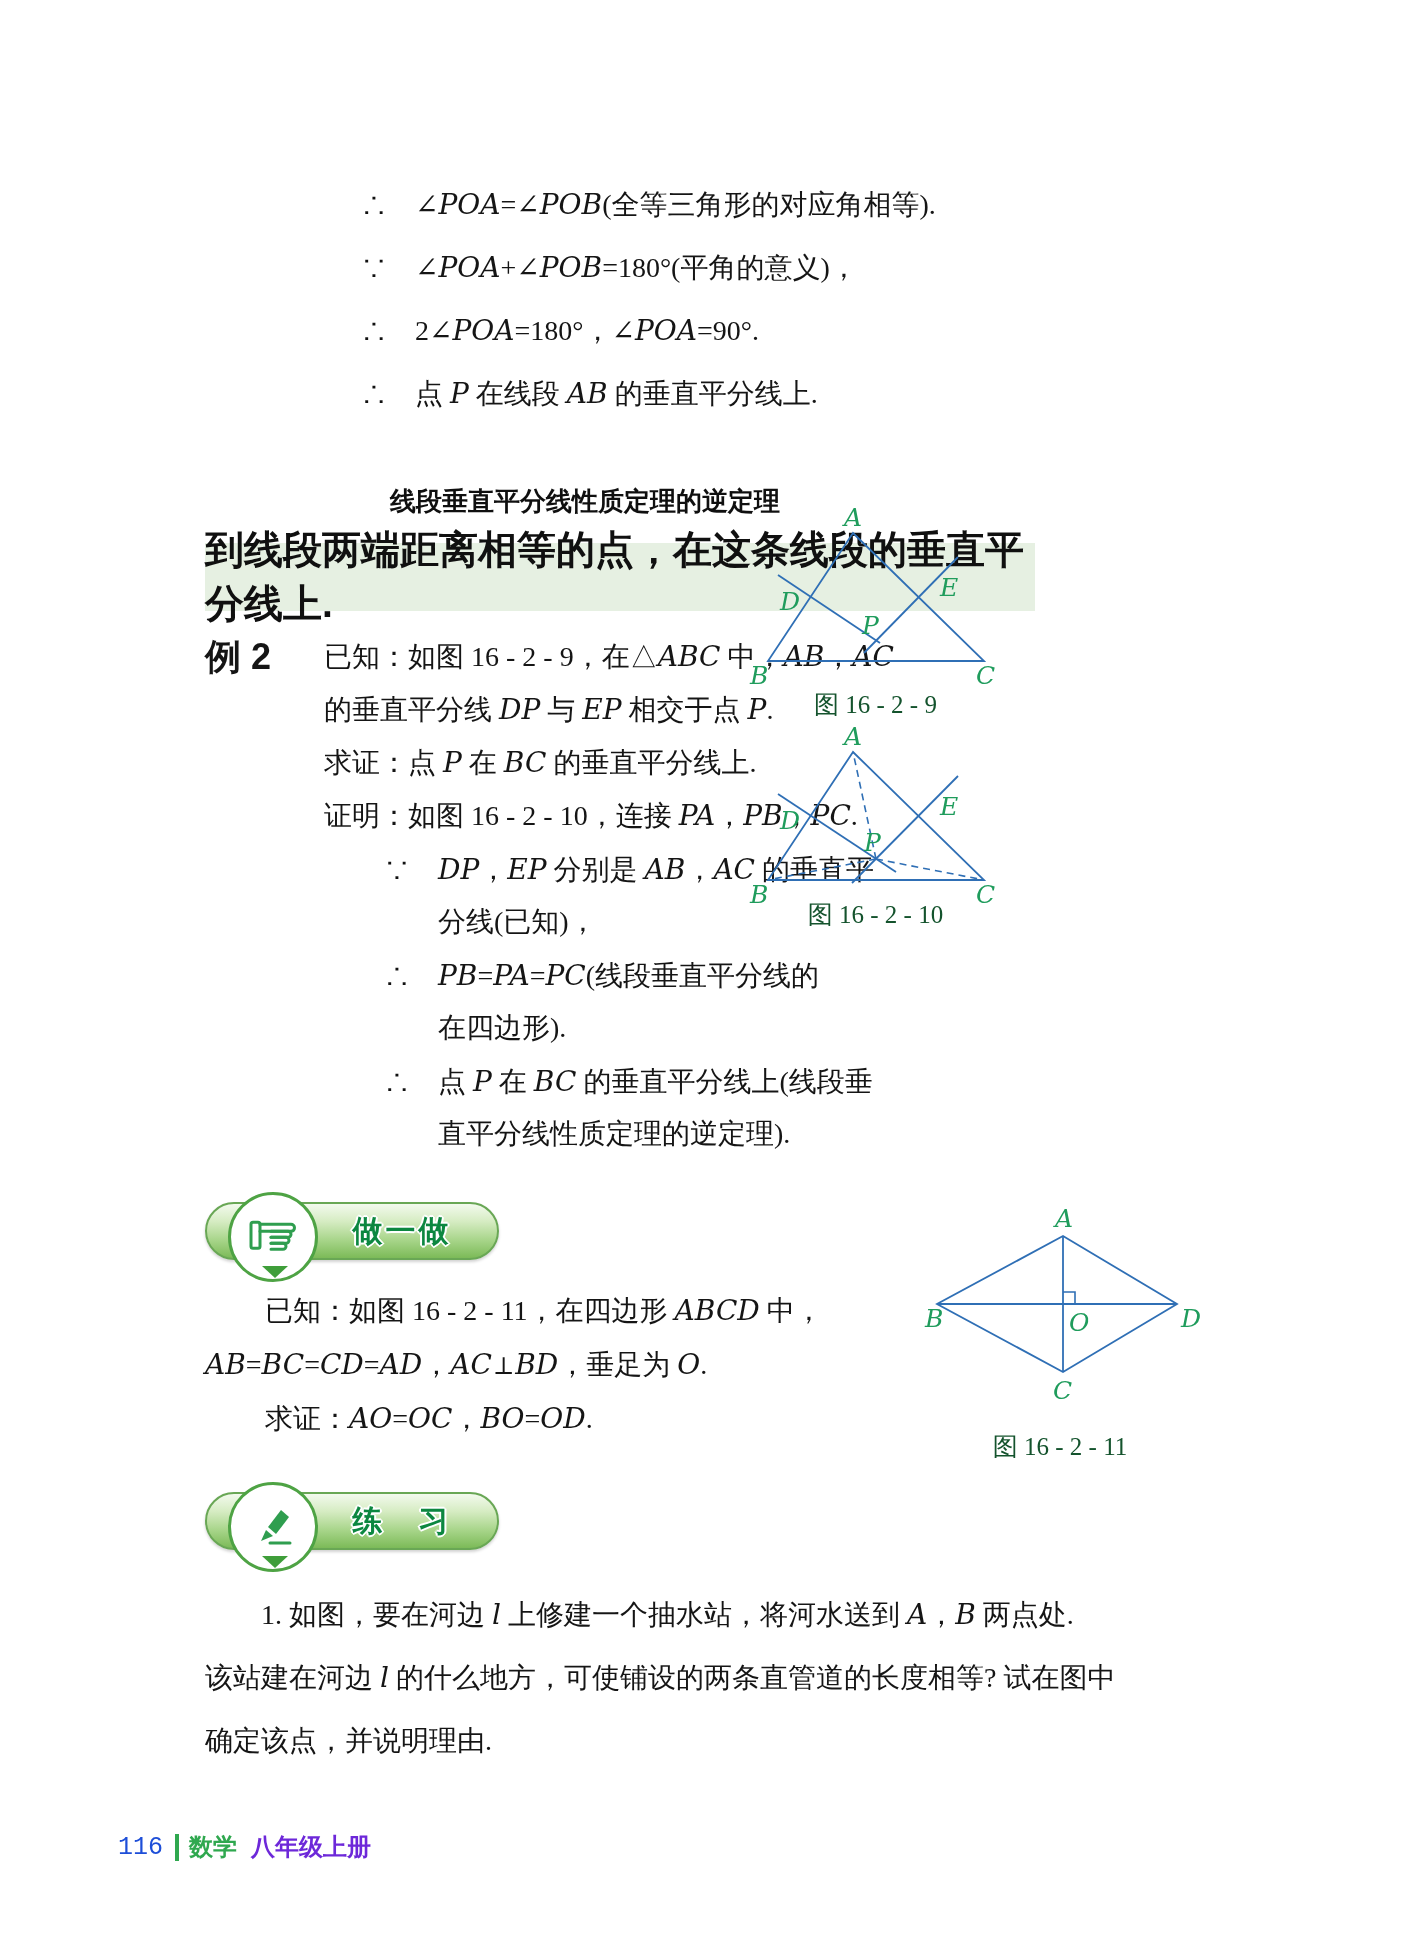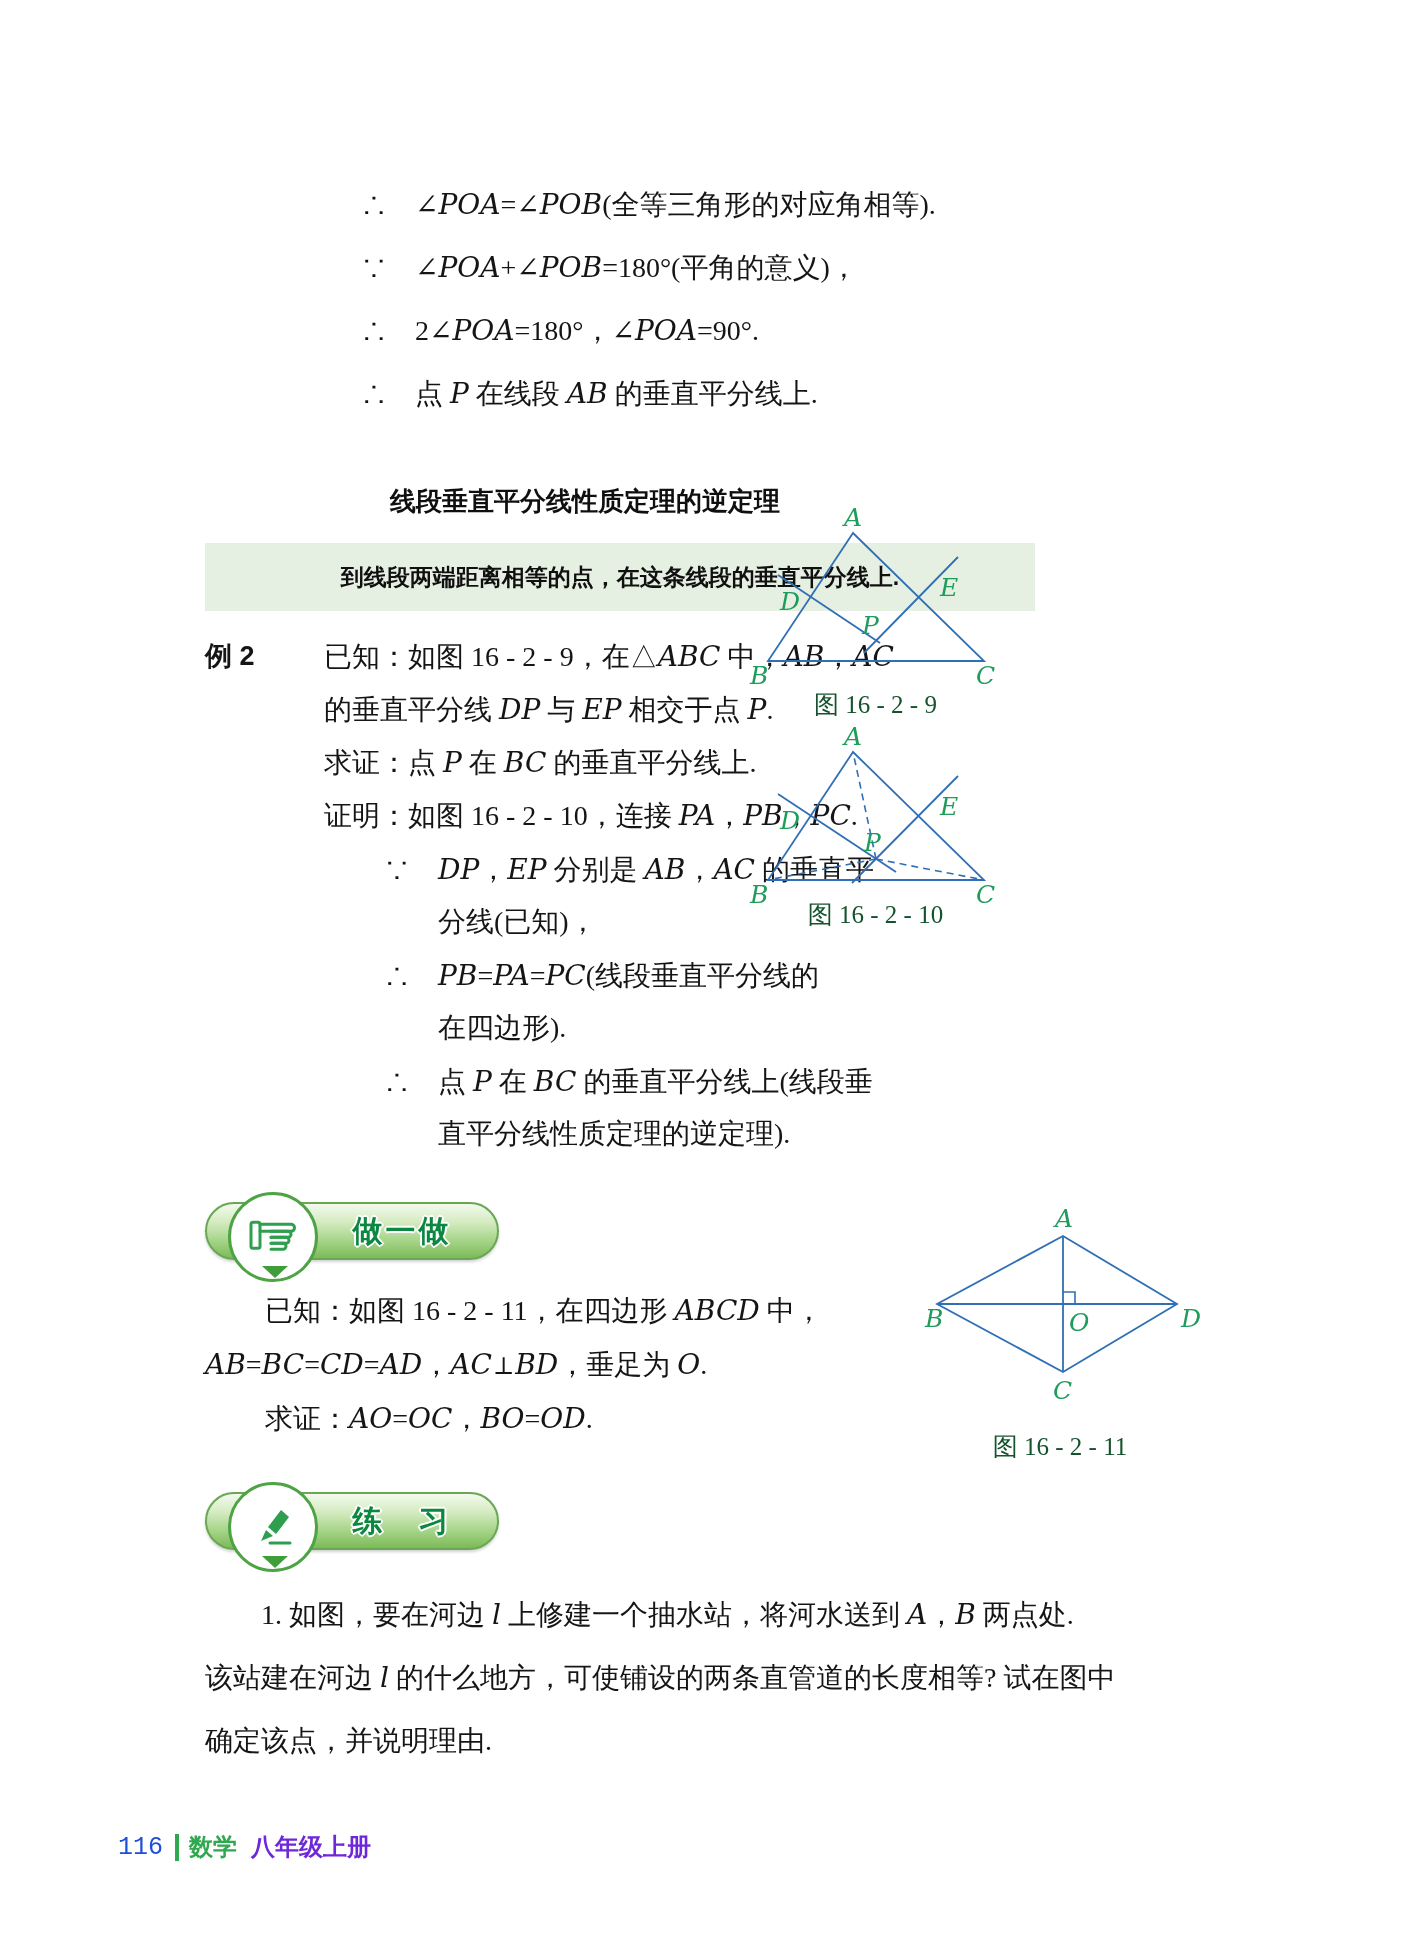--- a/index.html
+++ b/index.html
@@ -16,25 +16,25 @@
   .proof-top{position:absolute;left:362px;top:172px;}
   .proof-top .tline{height:63px;line-height:63px;}
 
   
   .subheading{position:absolute;left:205px;top:484px;width:760px;margin:0;text-align:center;
               font-family:"Liberation Sans",sans-serif;font-weight:bold;font-size:26px;color:#0f0f0f;}
 
   
   .theorem-box{position:absolute;left:205px;top:543px;width:830px;height:68px;background:#e6f0e2;
                display:flex;align-items:center;justify-content:center;}
-  .theorem-box .theorem-text{font-family:"Liberation Sans",sans-serif;font-weight:bold;font-size:23px;color:#101010;}
+  .theorem-box .theorem-text{font-family:"Liberation Sans",sans-serif;font-weight:bold;font-size:39px;color:#101010;}
 
   
   .example-label{position:absolute;left:205px;top:630px;height:53px;line-height:53px;
-                 font-family:"Liberation Sans",sans-serif;font-weight:bold;font-size:27px;}
+                 font-family:"Liberation Sans",sans-serif;font-weight:bold;font-size:36px;}
   .example-lines{position:absolute;left:288px;top:630px;margin-left:36px;}
   .example-lines .tline{height:53px;line-height:53px;}
   .example-proof{position:absolute;left:288px;top:842px;}
   .example-proof .tline{height:53px;line-height:53px;padding-left:97px;}
 
   
   .fig{position:absolute;margin:0;padding:0;}
   .fig svg{display:block;}
   .flabel{position:absolute;font-family:"DejaVu Serif",serif;font-style:italic;font-size:25px;color:#1f9c5c;line-height:1;}
   .fig-caption{position:absolute;text-align:center;font-family:"Liberation Serif",serif;font-size:25px;color:#14532d;}

